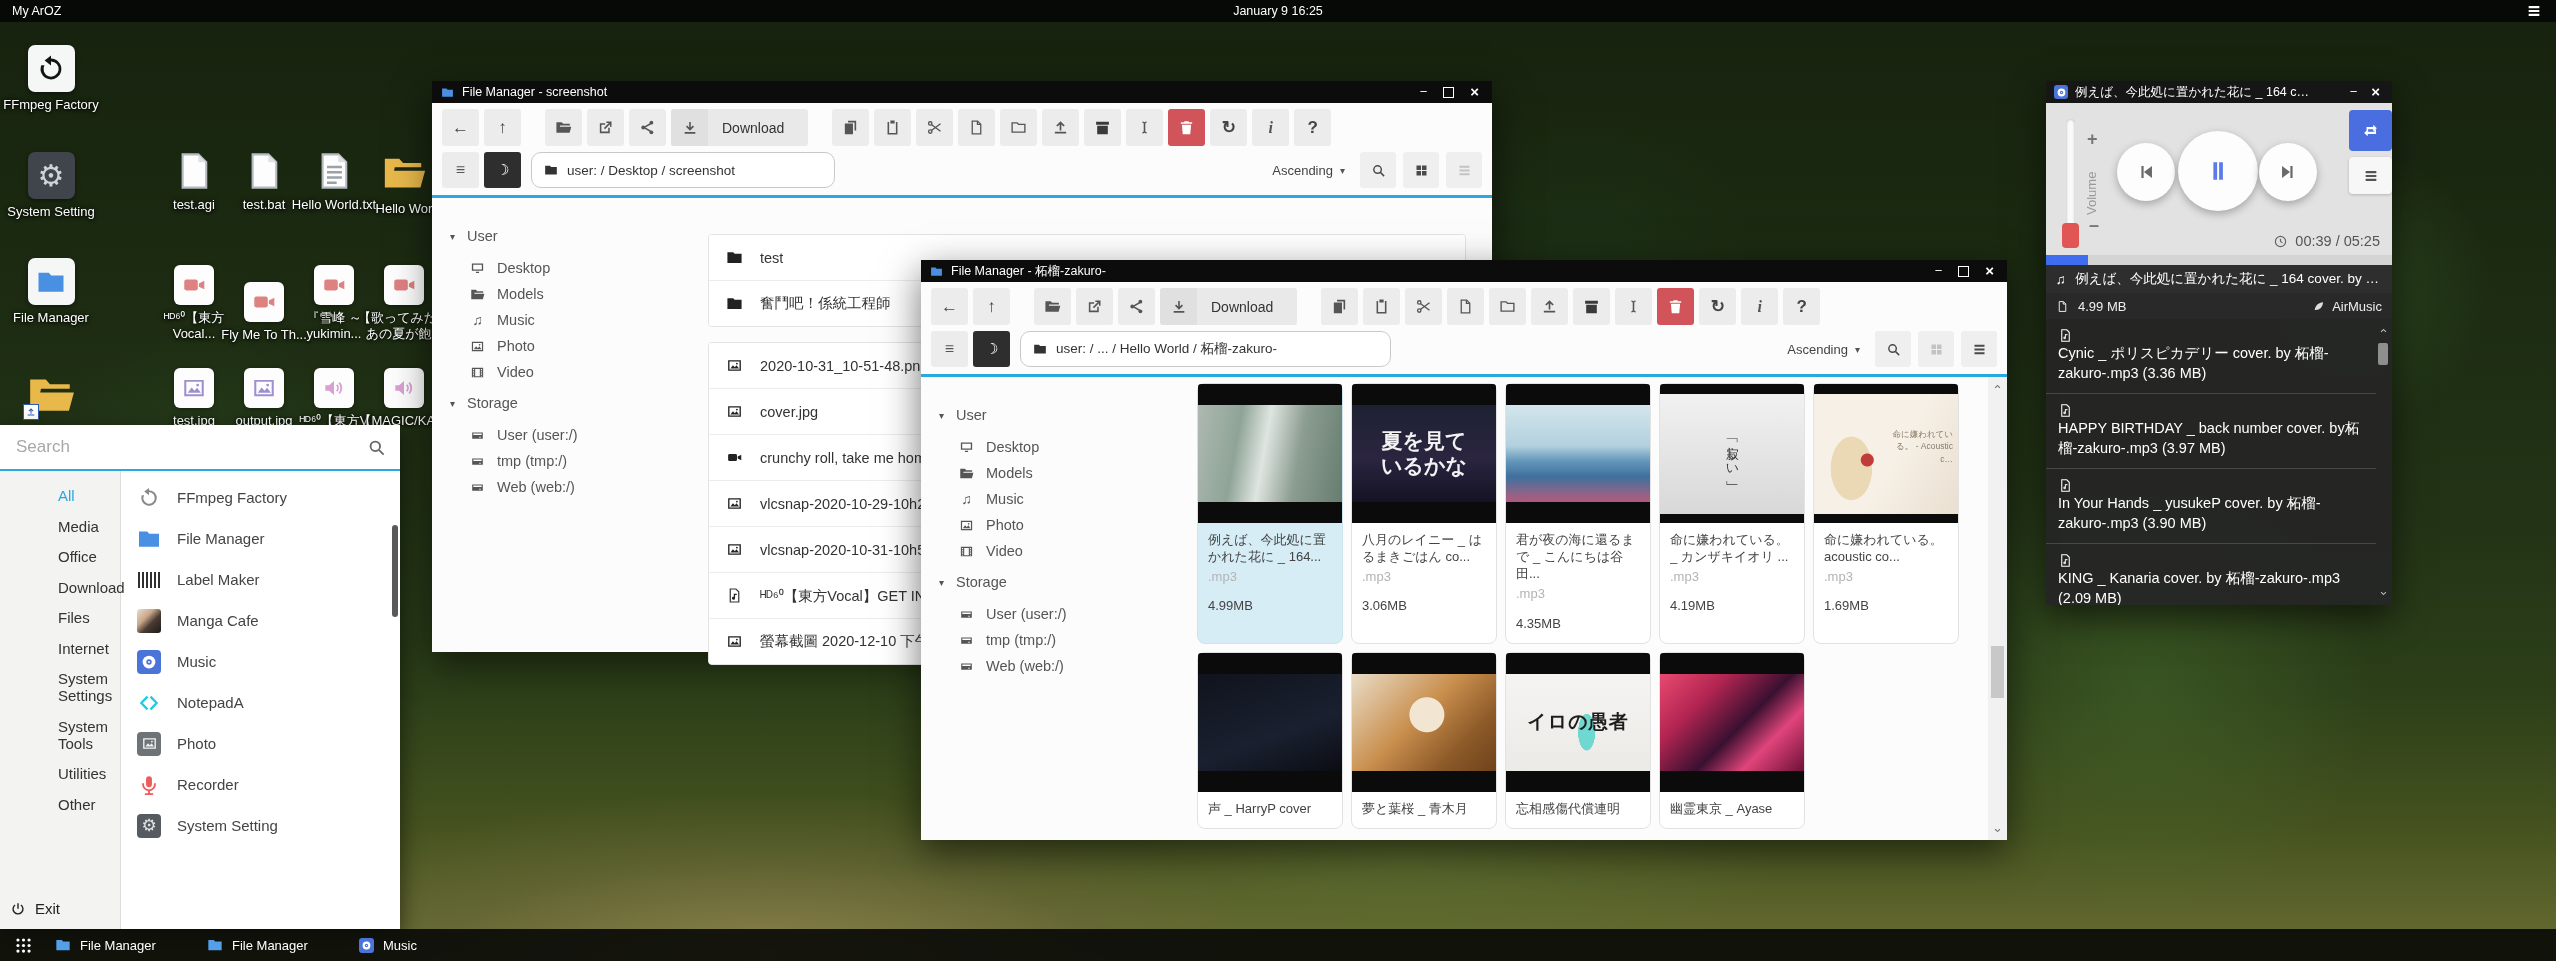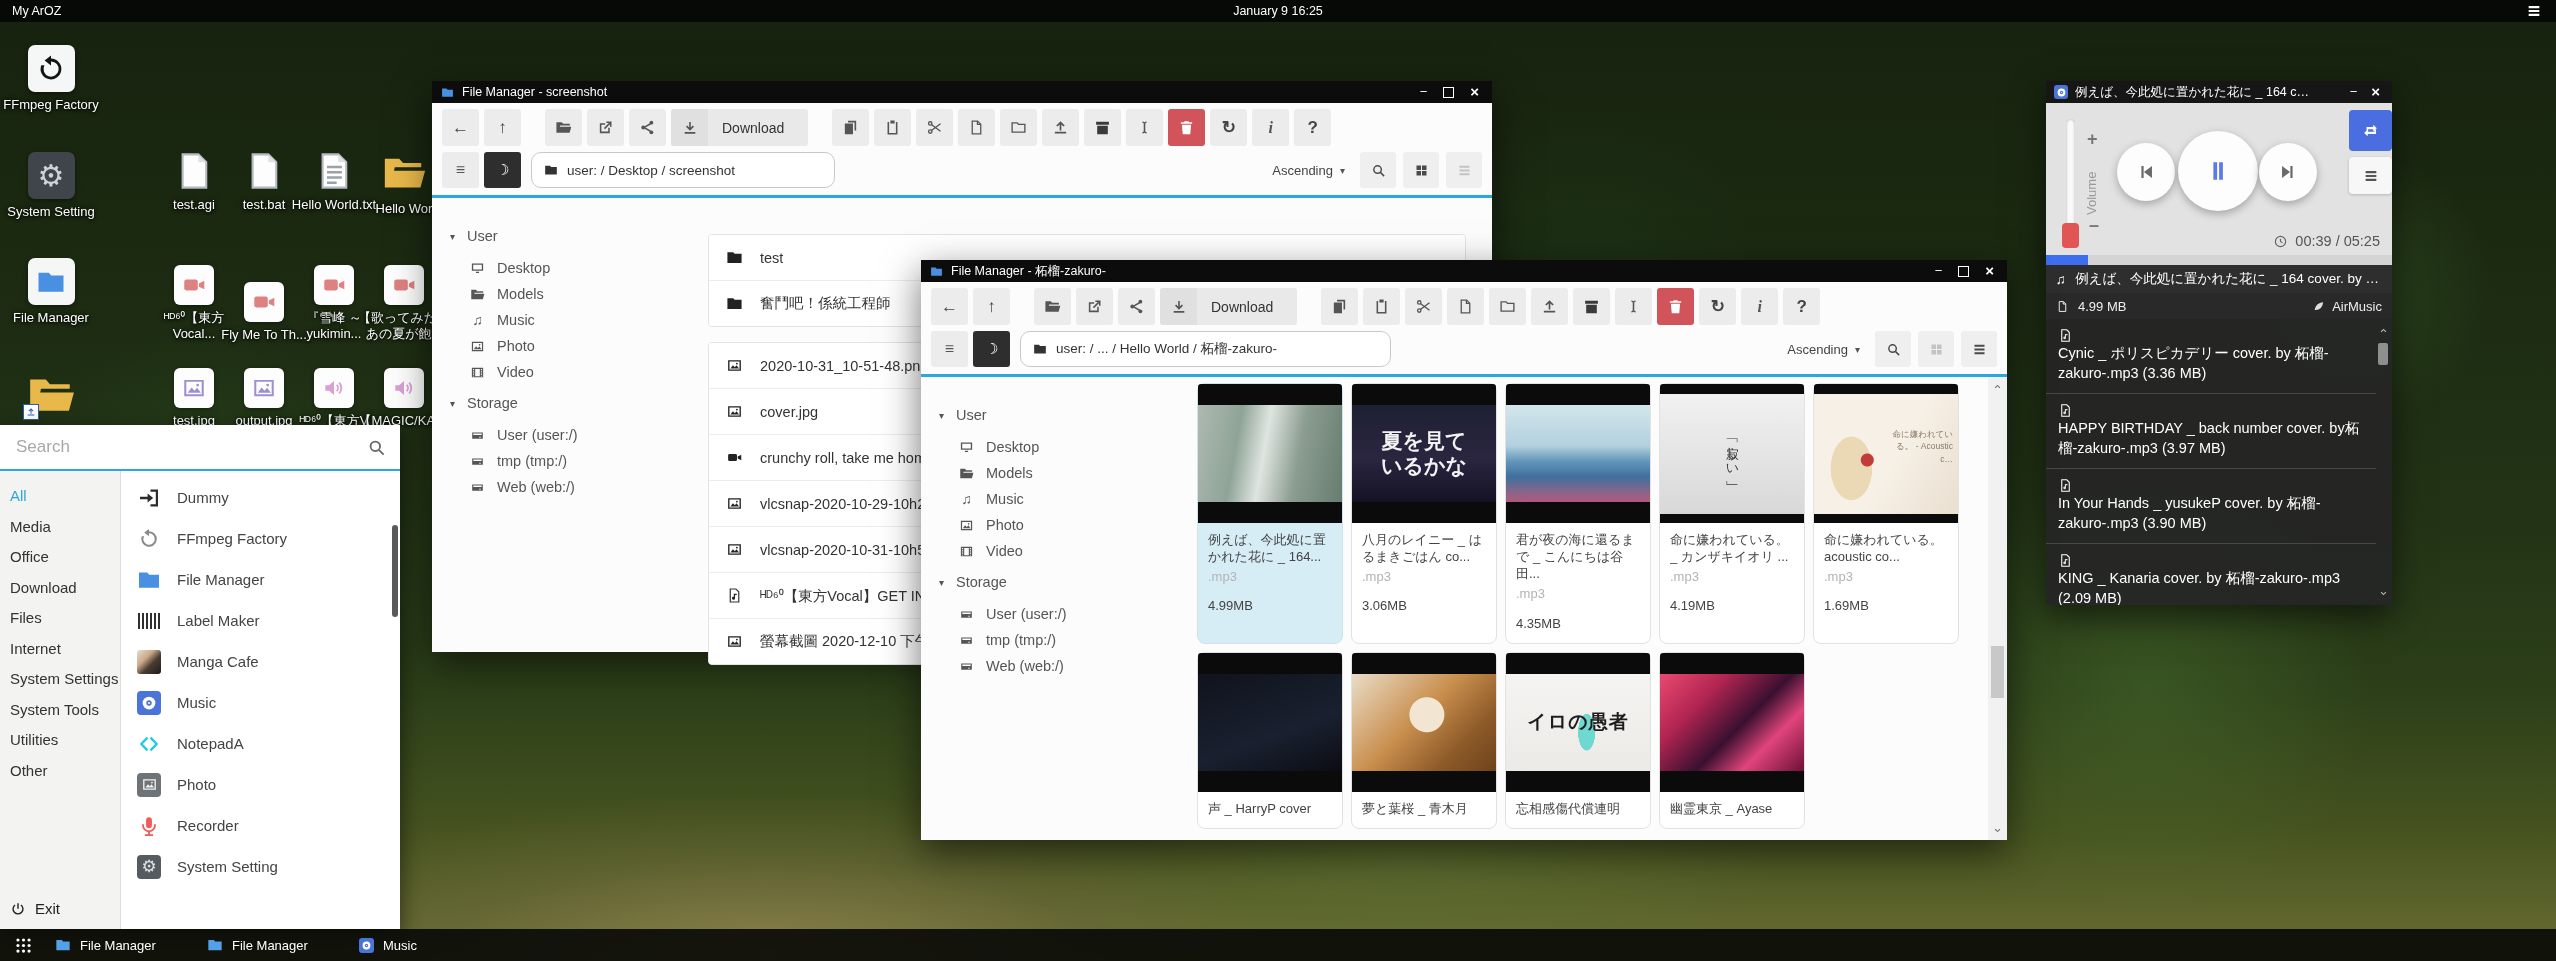--- a/index.html
+++ b/index.html
@@ -41,21 +41,21 @@
 
   
   .startmenu{position:absolute;left:0;top:425px;width:400px;height:504px;background:#fff;z-index:40;
     box-shadow:3px 6px 18px rgba(0,0,0,.45);display:flex;flex-direction:column;}
   .sm-search{height:44px;display:flex;align-items:center;padding:0 14px;border-bottom:2px solid #2aa8e0;gap:10px;}
   .sm-search input{border:none;outline:none;flex:1;font-size:17px;color:#555;font-family:inherit;background:transparent;}
   .sm-search input::placeholder{color:#a8a8a8;}
   .sm-body{flex:1;display:flex;min-height:0;position:relative;}
   .sm-cats{width:121px;background:#f3f3f2;border-right:1px solid #ddd;padding:16px 0 0 10px;box-sizing:border-box;
     display:flex;flex-direction:column;position:relative;}
-  .sm-cat{font-size:15px;color:#333;margin-bottom:13.5px;cursor:default;}
+  .sm-cat{font-size:15px;color:#333;margin-bottom:13.5px;cursor:default;margin-left:48px;}
   .sm-cat.active{color:#2aa8e0;}
   .sm-exit{margin-top:auto;margin-bottom:12px;display:flex;align-items:center;gap:9px;font-size:15px;color:#222;}
   .sm-apps{flex:1;padding-top:6px;position:relative;overflow:hidden;}
   .sm-app{display:flex;align-items:center;gap:15px;height:41px;padding-left:15px;font-size:15px;color:#444;}
   .appic{width:26px;height:26px;display:flex;align-items:center;justify-content:center;flex-shrink:0;}
   .sq{width:24px;height:24px;border-radius:4px;display:flex;align-items:center;justify-content:center;}
   .sm-scroll{position:absolute;right:2px;top:54px;width:6px;height:92px;background:#5a5a5a;border-radius:3px;}
   .barcode{width:22px;height:16px;background:repeating-linear-gradient(90deg,#2f2f2f 0 2px,transparent 2px 4px);}
   .manga{width:24px;height:24px;border-radius:3px;background:linear-gradient(135deg,#e8ddd0 0%,#caa98a 35%,#4a3c32 60%,#1e1a18 100%);}
 
@@ -538,28 +538,20 @@
       <div class="sm-exit">
         <svg class="ic" width="16" height="16" style="color:#222">
             <use href="#i-power"></use>
           </svg>
         <span>Exit</span>
       </div>
     </div>
     <div class="sm-apps">
       <div class="sm-app">
           <span class="appic">
-            <svg class="ic" width="24" height="24" fill="#2b2b2b">
-              <use href="#i-dummy"></use>
-            </svg>
-          </span>
-          <span>Dummy</span>
-        </div>
-      <div class="sm-app">
-          <span class="appic">
             <svg class="ic" width="24" height="24" fill="#8a8a8a">
               <use href="#i-ffmpeg"></use>
             </svg>
           </span>
           <span>FFmpeg Factory</span>
         </div>
       <div class="sm-app">
           <span class="appic">
             <svg class="ic" width="24" height="24" fill="#4a90e2">
               <use href="#i-folder"></use>

